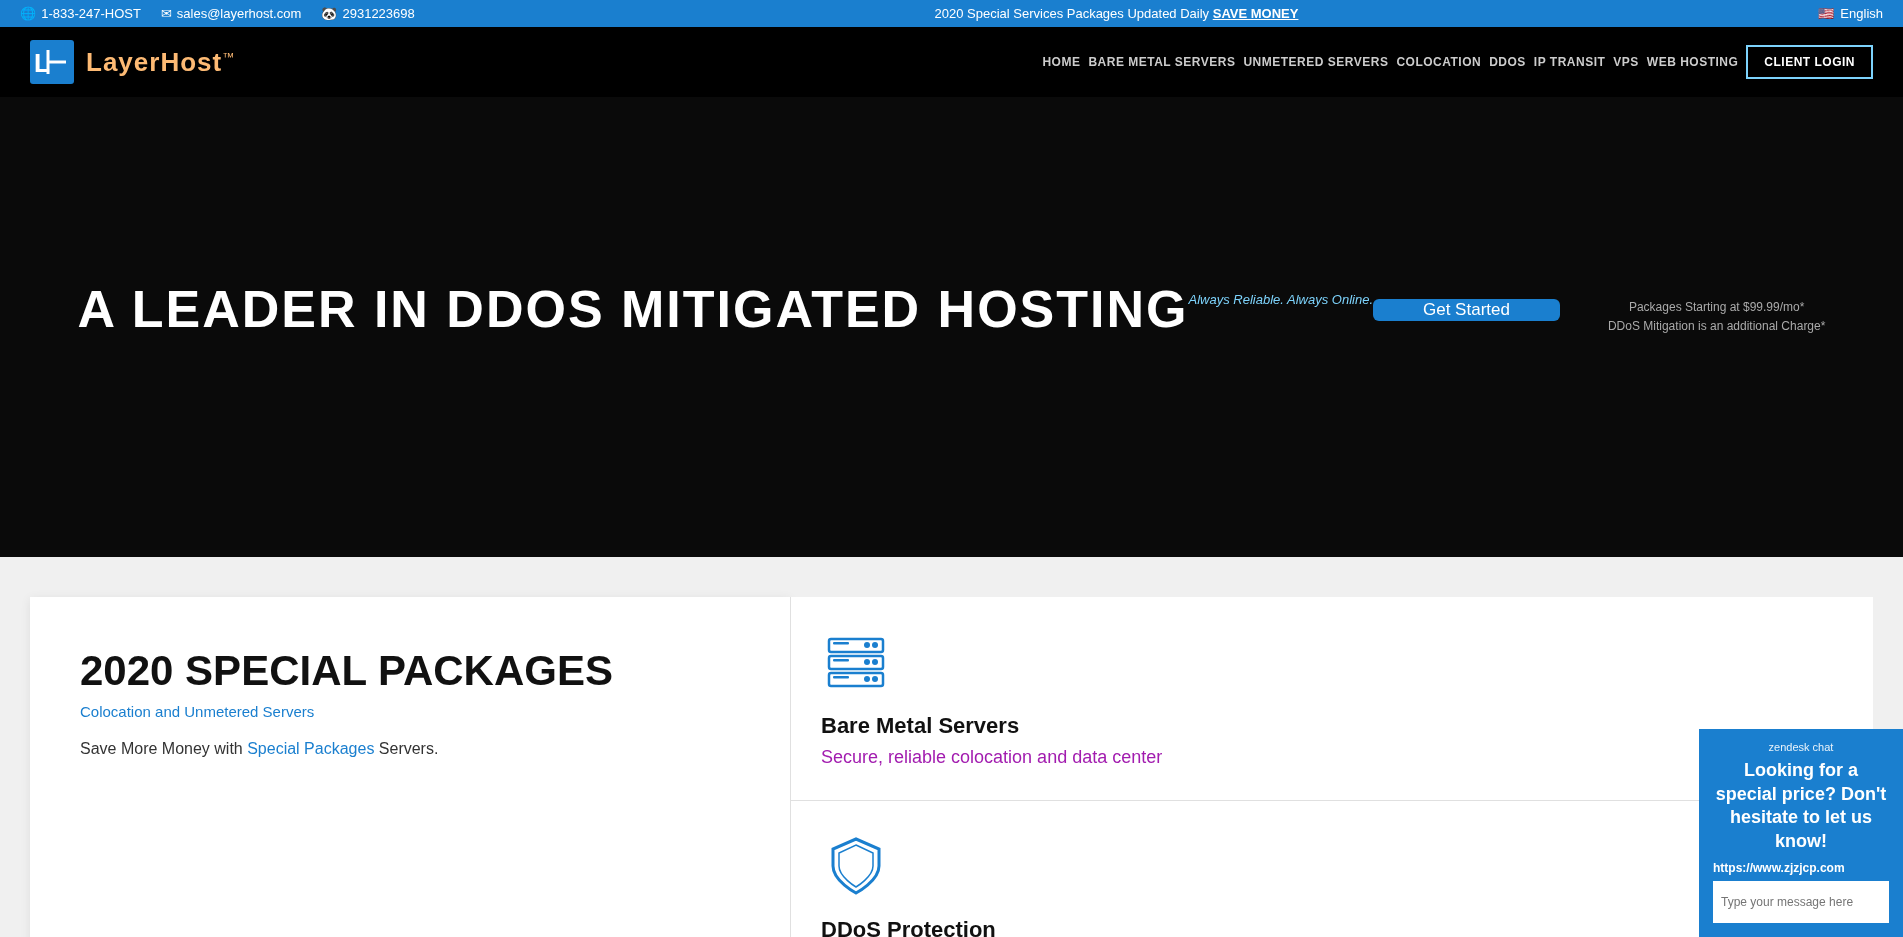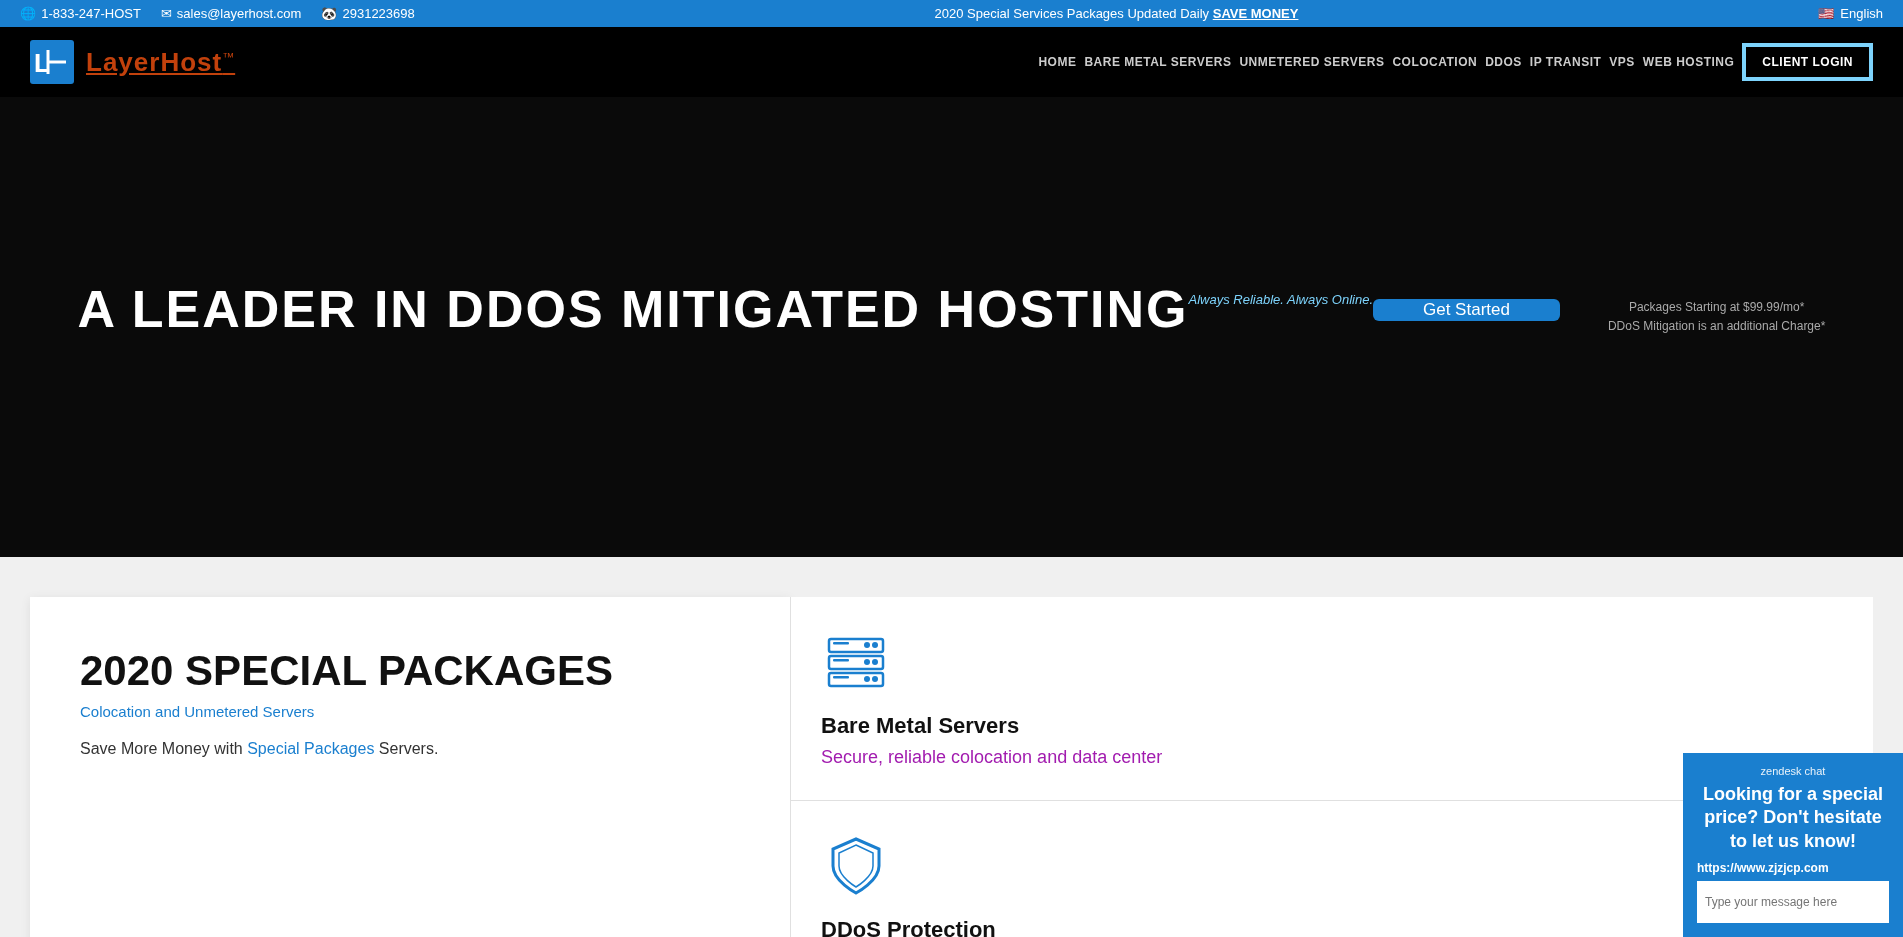--- a/index.html
+++ b/index.html
@@ -55,45 +55,44 @@
     .logo-area {
       display: flex;
       align-items: center;
       gap: 12px;
     }
     .logo-icon {
       width: 44px;
       height: 44px;
     }
     .logo-text {
-      color: #c2410c;
+      color: #fdba74;
       font-size: 26px;
       font-weight: bold;
       letter-spacing: 1px;
-      text-decoration: underline;
     }
     .logo-text sup {
       font-size: 12px;
       font-weight: normal;
     }
     nav {
       display: flex;
       align-items: center;
       gap: 8px;
     }
     nav a {
       color: #ccc;
       text-decoration: none;
       font-size: 12px;
       font-weight: 600;
       letter-spacing: 0.5px;
       white-space: nowrap;
     }
     .client-login-btn {
-      border: 4px solid #7dd3fc;
+      border: 2px solid #7dd3fc;
       color: white !important;
       padding: 8px 16px;
       background: transparent;
       cursor: pointer;
       font-size: 12px;
       font-weight: 700;
       letter-spacing: 0.5px;
     }
 
     
@@ -210,21 +209,21 @@
       color: #a21caf;
       font-size: 18px;
       line-height: 1.4;
     }
 
     
     .zendesk-chat {
       position: fixed;
       bottom: 0;
       right: 0;
-      width: 220px;
+      width: 204px;
       background: #1a7fcf;
       color: white;
       padding: 12px 14px 14px;
       font-size: 13px;
       z-index: 999;
     }
     .zendesk-chat .zendesk-title {
       font-size: 11px;
       text-align: center;
       margin-bottom: 6px;

